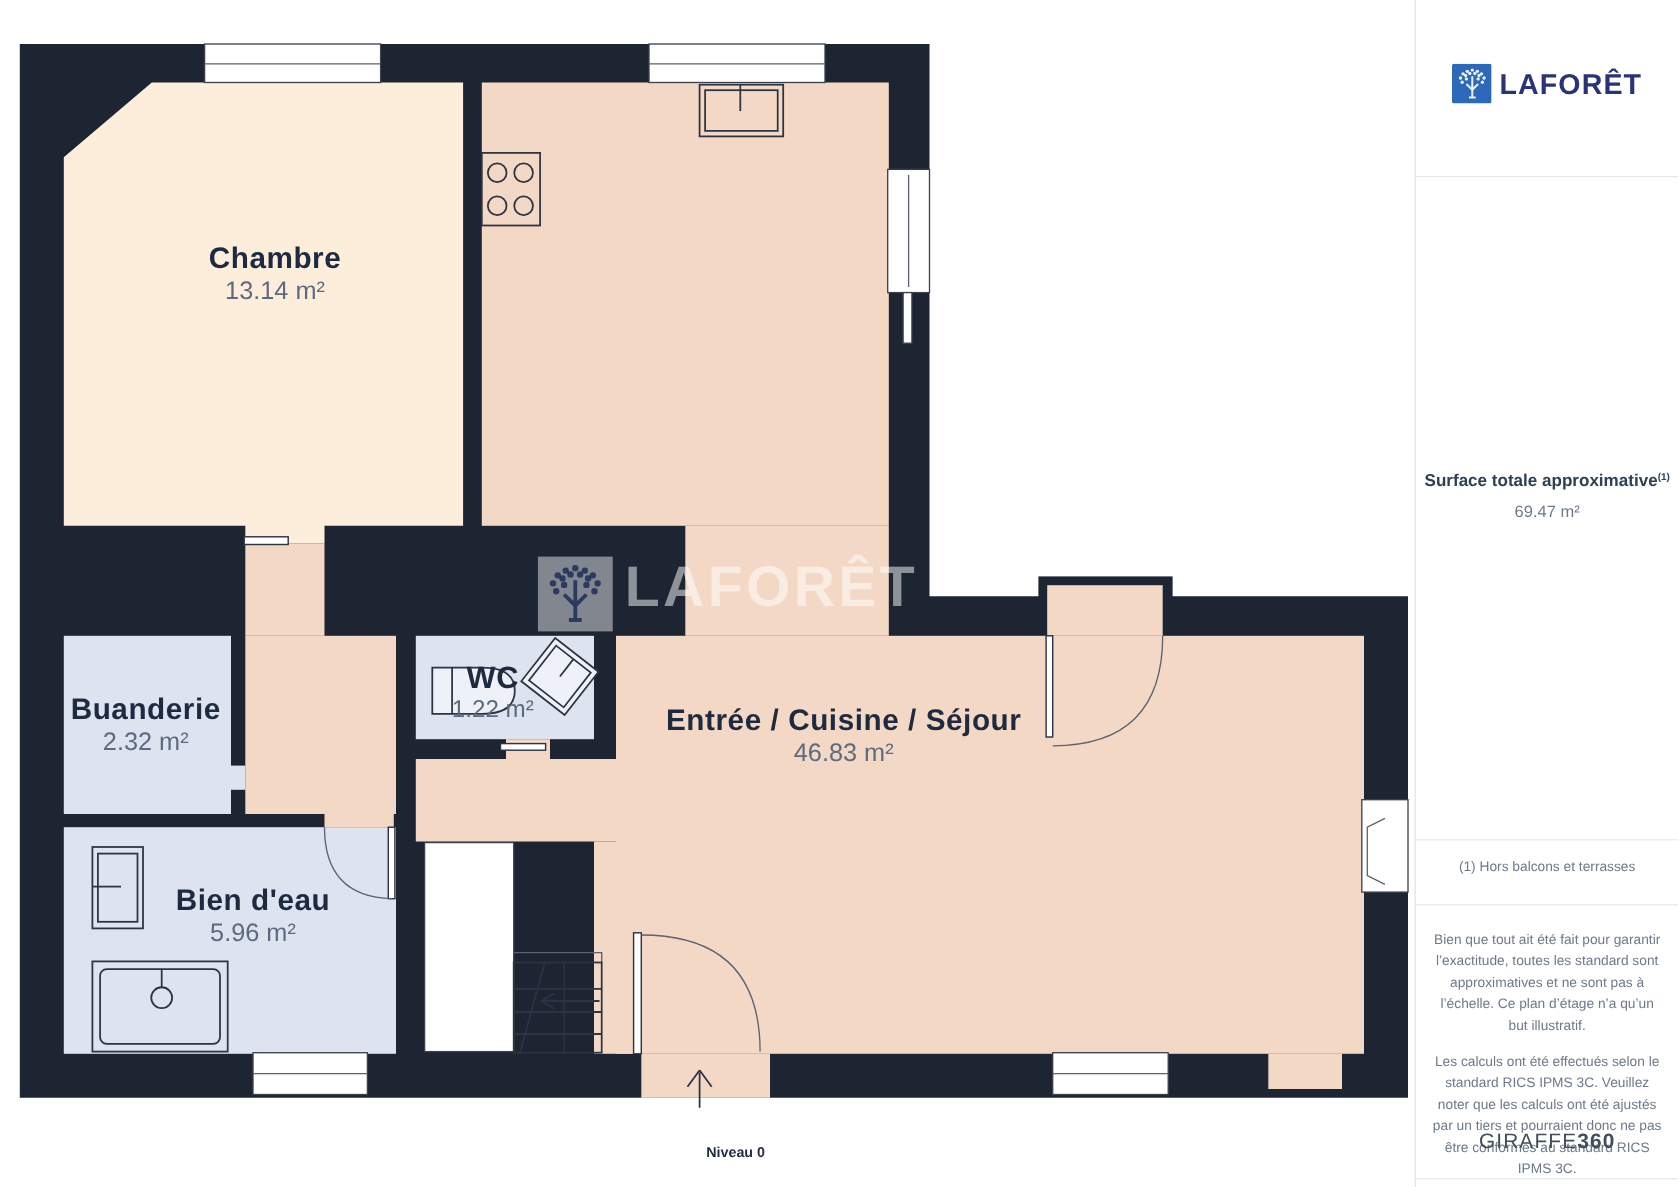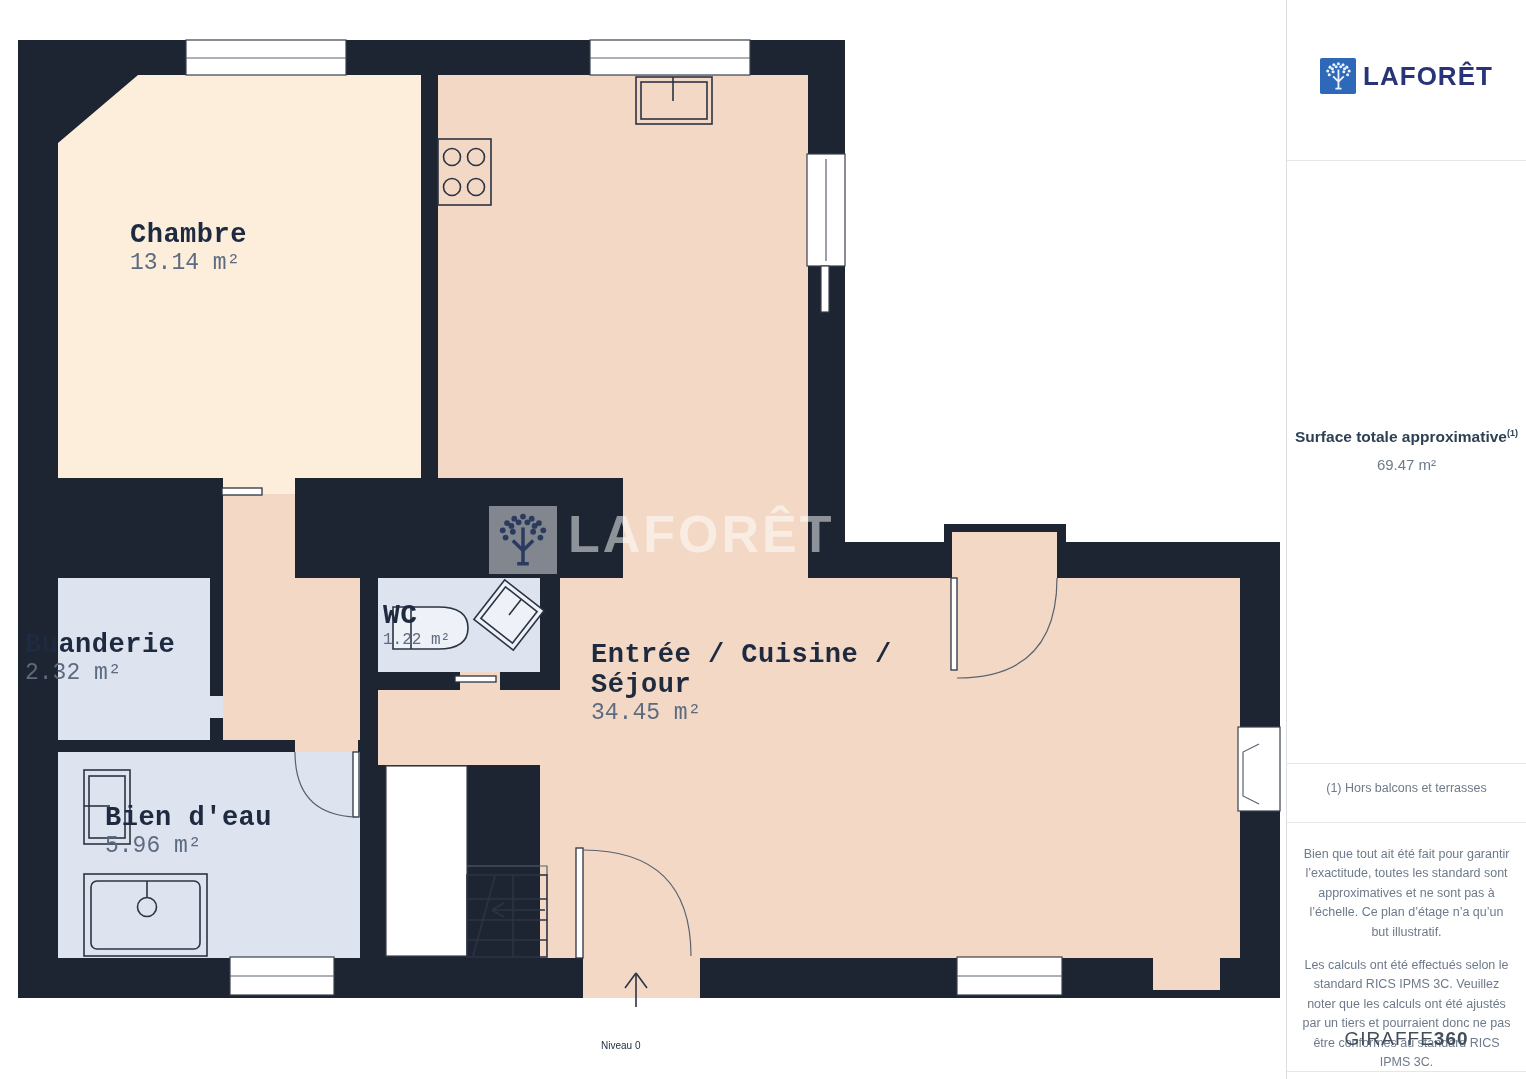--- a/index.html
+++ b/index.html
@@ -10,31 +10,31 @@
   .plan svg{position:absolute;left:0;top:0;}
   .fw{fill:var(--wall,#1d2432);}
   .fc{fill:var(--room-warm,#fdeedc);}
   .fp{fill:var(--room-living,#f3d8c5);}
   .fb{fill:var(--room-wet,#dde3ef);}
   .st{stroke:#2c3444;stroke-width:1.6;fill:none;}
   .thin{stroke:#5a6270;stroke-width:1.2;fill:none;}
   .fix{fill:#eef1f7;stroke:#2c3444;stroke-width:1.6;}
   .leaf{fill:#ffffff;stroke:#2c3444;stroke-width:1.3;}
   .winframe{fill:#ffffff;stroke:#3a404c;stroke-width:1.2;}
-  .room-label{position:absolute;text-align:left;pointer-events:none;font-family:Liberation Mono, monospace;}
+  .room-label{position:absolute;text-align:center;pointer-events:none;}
   .rname{font-weight:bold;font-size:27px;color:var(--ink,#1d2a40);letter-spacing:.5px;}
   .rarea{font-size:23px;color:var(--muted,#5d6b80);margin-top:0;}
   .lbl-chambre{left:130px;top:220px;width:240px;}
   .lbl-wc{left:383px;top:600px;width:130px;}
   .lbl-wc .rname{font-size:28px;}
-  .lbl-wc .rarea{font-size:16px;margin-top:0;}
+  .lbl-wc .rarea{font-size:22px;margin-top:0;}
   .lbl-sejour{left:591px;top:640px;width:352px;}
   .lbl-buanderie{left:25px;top:630px;width:215px;}
   .lbl-salle{left:105px;top:803px;width:250px;}
-  .level{position:absolute;left:601px;top:1040px;font-size:10px;font-weight:normal;
+  .level{position:absolute;left:642px;top:1040px;font-size:13px;font-weight:bold;
          color:#222f42;}
   .watermark-text{position:absolute;left:568px;top:504px;font-size:52px;font-weight:bold;
          letter-spacing:3px;color:rgba(255,255,255,.5);}
   
   .panel{position:absolute;left:1286px;top:0;width:239px;height:1079px;background:#fff;
          border-left:1px solid #dcdee1;}
   .logo-row{position:absolute;top:58px;left:0;width:100%;display:flex;
             justify-content:center;align-items:center;gap:7px;}
   .logo-icon{width:36px;height:36px;display:block;}
   .logo-text{font-size:26px;font-weight:bold;letter-spacing:1px;color:var(--brand-ink,#283477);}
@@ -214,21 +214,21 @@
     <div class="room-label lbl-chambre">
       <div class="rname">Chambre</div>
       <div class="rarea">13.14 m²</div>
     </div>
     <div class="room-label lbl-wc">
       <div class="rname">WC</div>
       <div class="rarea">1.22 m²</div>
     </div>
     <div class="room-label lbl-sejour">
       <div class="rname">Entrée / Cuisine / Séjour</div>
-      <div class="rarea">34.45 m²</div>
+      <div class="rarea">46.83 m²</div>
     </div>
     <div class="room-label lbl-buanderie">
       <div class="rname">Buanderie</div>
       <div class="rarea">2.32 m²</div>
     </div>
     <div class="room-label lbl-salle">
       <div class="rname">Bien d'eau</div>
       <div class="rarea">5.96 m²</div>
     </div>
 

